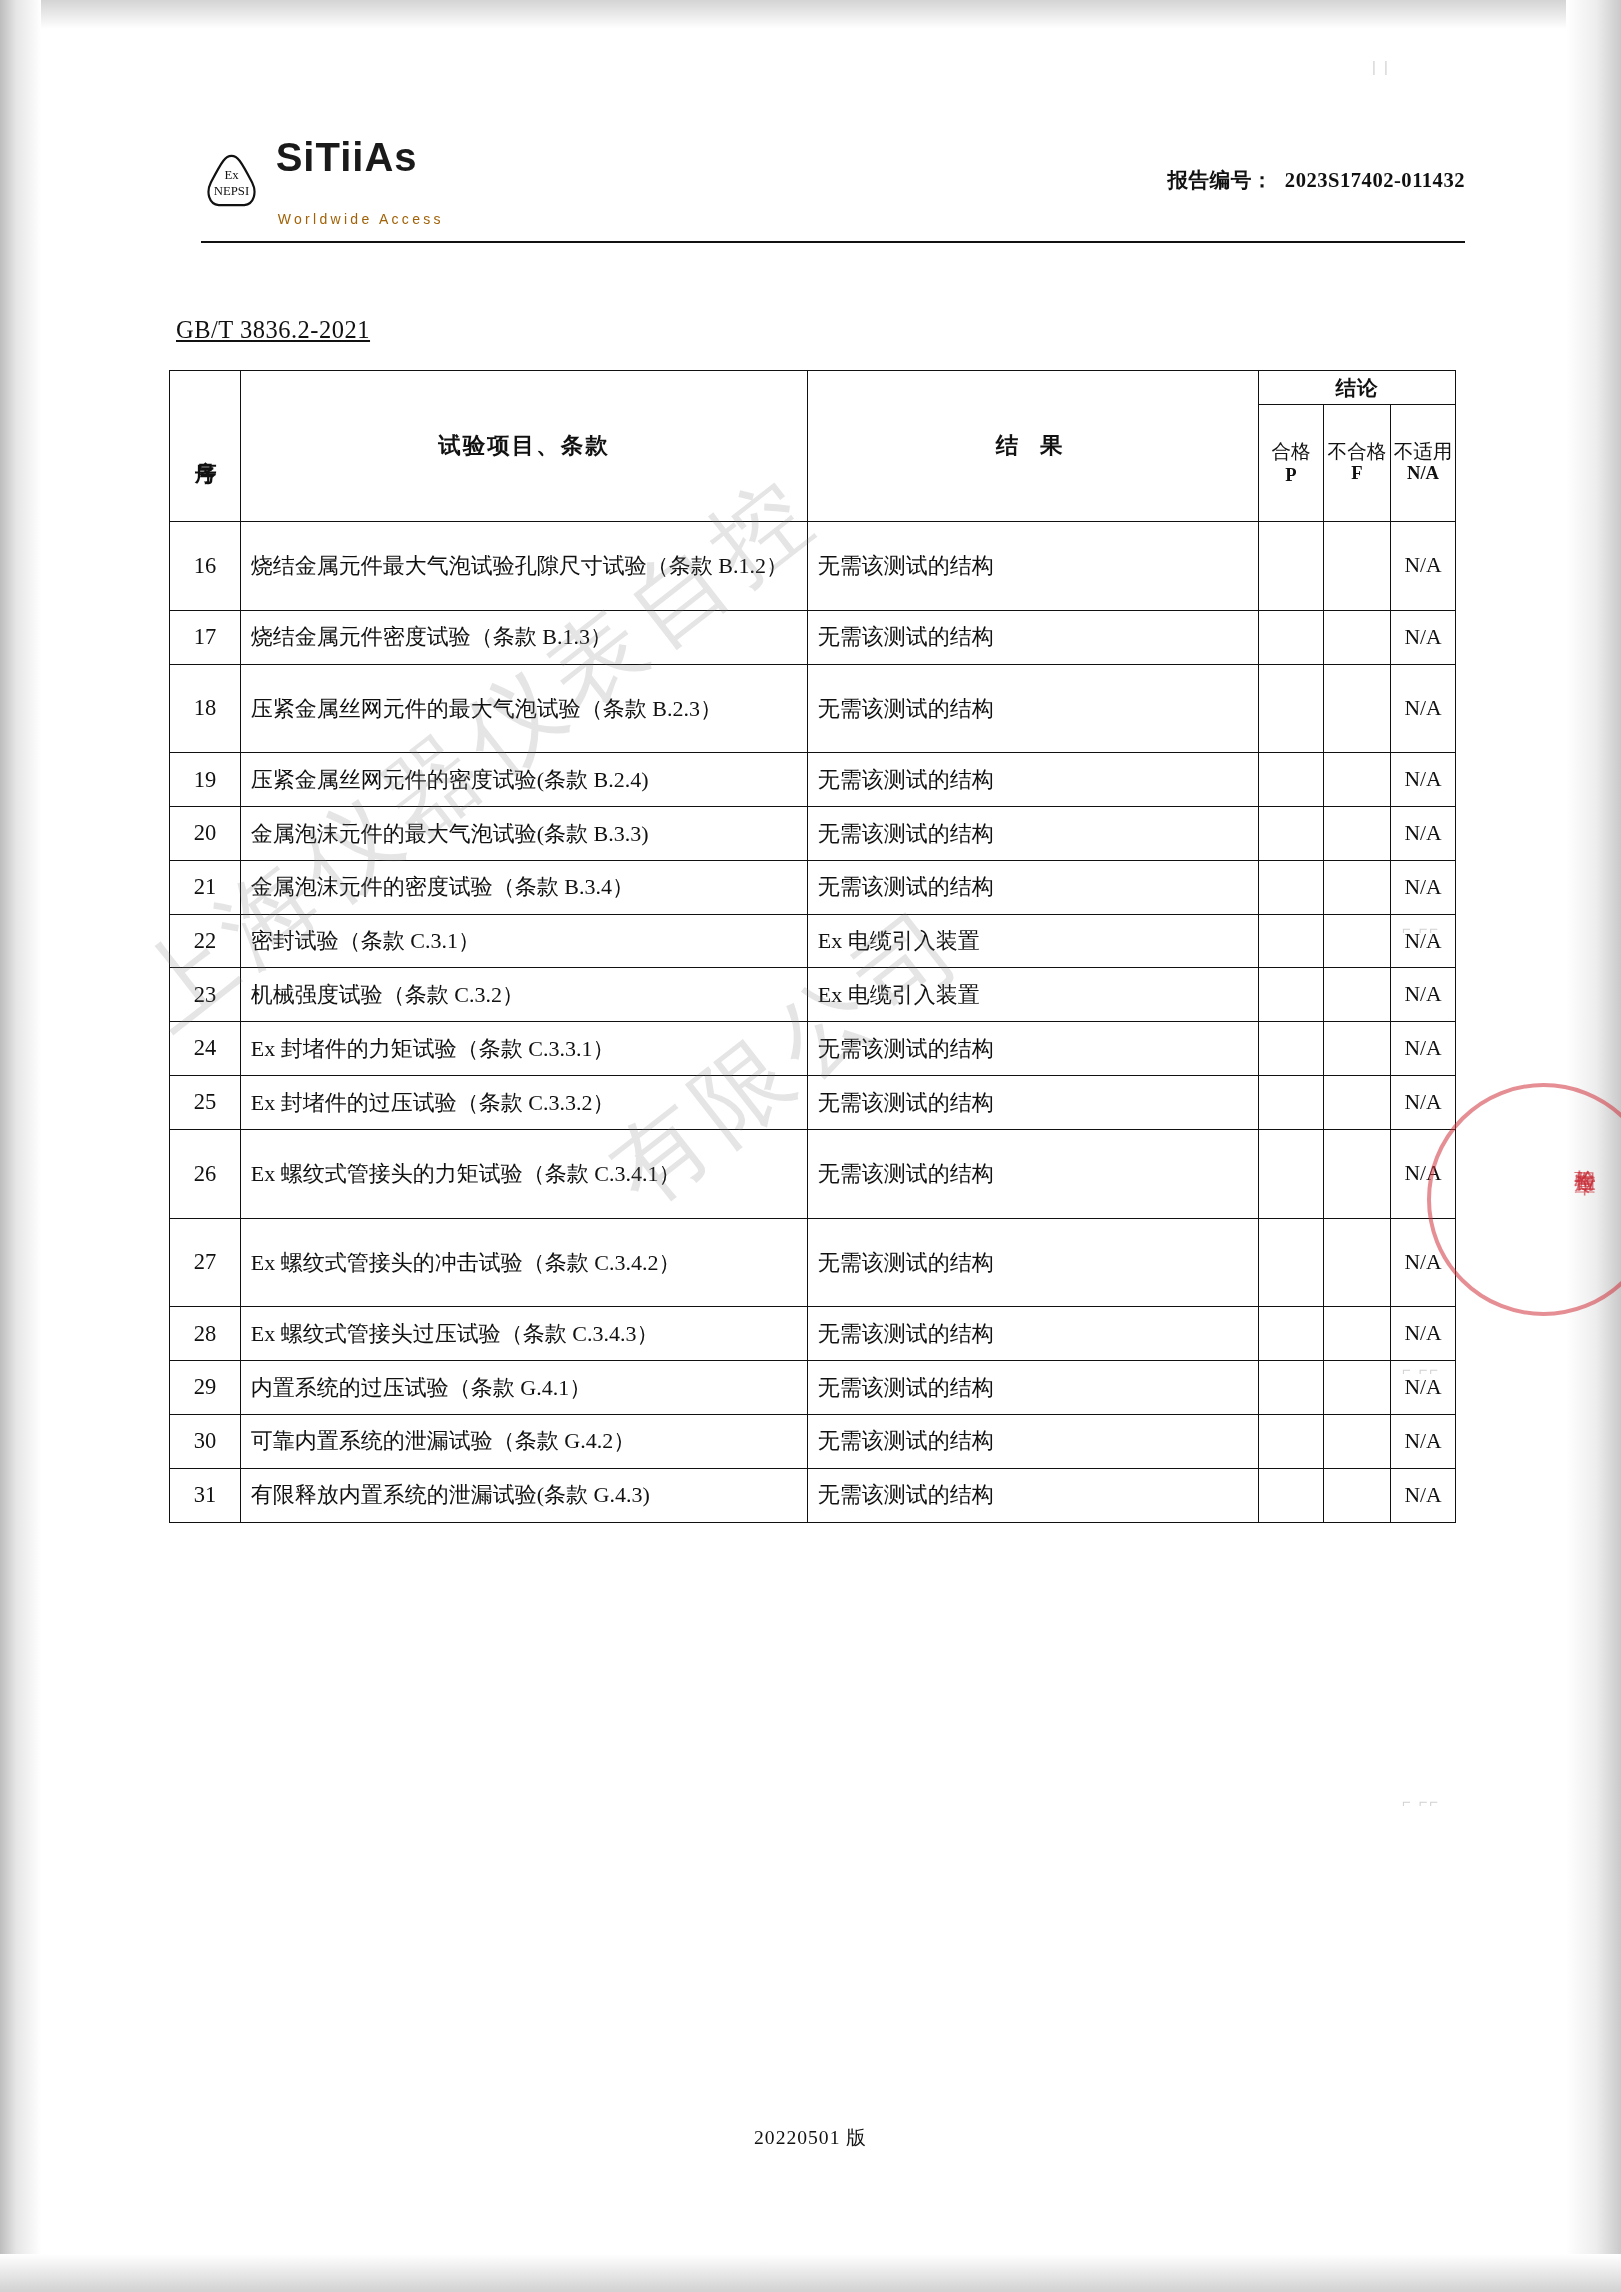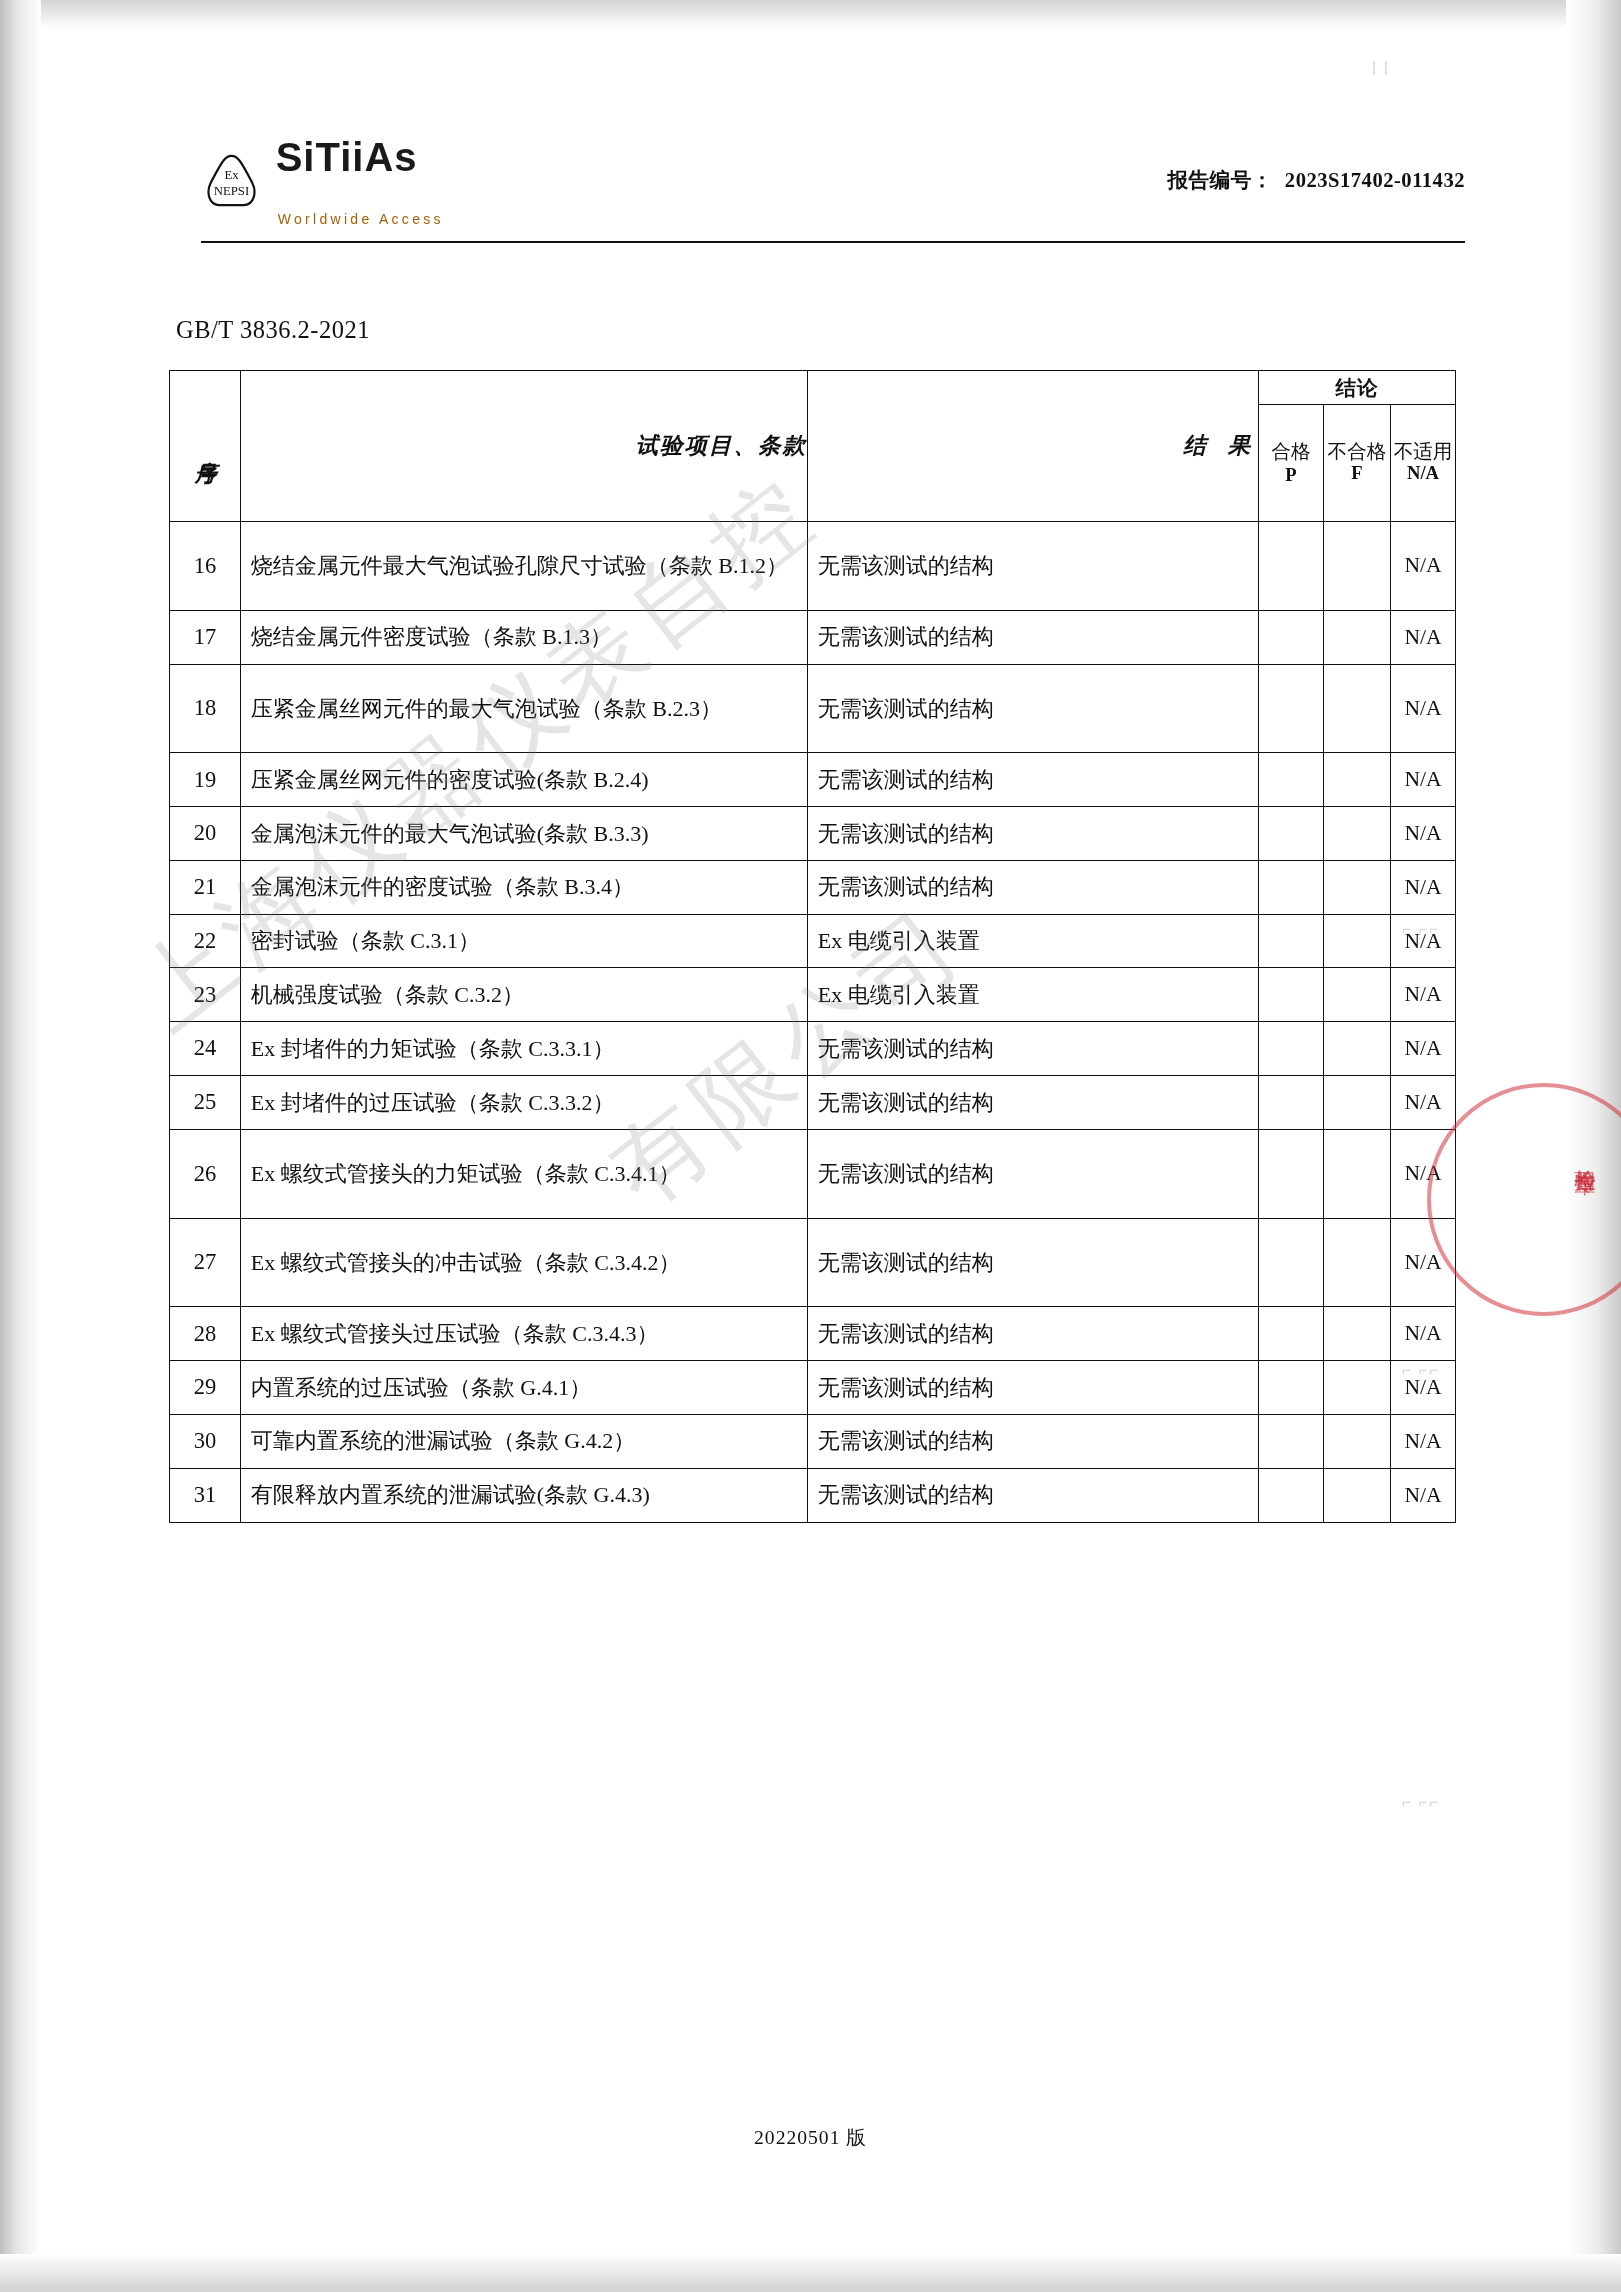--- a/index.html
+++ b/index.html
@@ -112,20 +112,21 @@
   }
 
   
   .std-label {
     position: absolute;
     left: 176px;
     top: 316px;
     font-family: "Liberation Serif", serif;
     font-size: 24.5px;
     letter-spacing: 0.5px;
+    text-decoration: underline;
   }
 
   
   .table-wrap {
     position: absolute;
     left: 169px;
     top: 370px;
     width: 1284px;
   }
   table.report {
@@ -147,27 +148,26 @@
 
   thead .concl-head {
     text-align: center;
     font-family: "Liberation Sans", sans-serif;
     font-weight: bold;
     font-size: 20.6px;
     height: 33px;
     letter-spacing: 1px;
   }
   thead .h-cell {
-    text-align: right;
+    text-align: center;
     font-family: "Liberation Sans", sans-serif;
     font-weight: bold;
     font-size: 21.6px;
     line-height: 1.14;
     letter-spacing: 1px;
-    font-style: italic;
   }
   thead .h-no { font-size: 21.6px; }
   thead .h-item { font-size: 22.5px; letter-spacing: 2px; }
   thead .h-result { font-size: 22.5px; letter-spacing: 7.8px; }
   thead .h-sub {
     font-size: 19.6px;
     line-height: 1.2;
     text-align: center;
     padding: 2px 0;
     border-radius: 23px;

